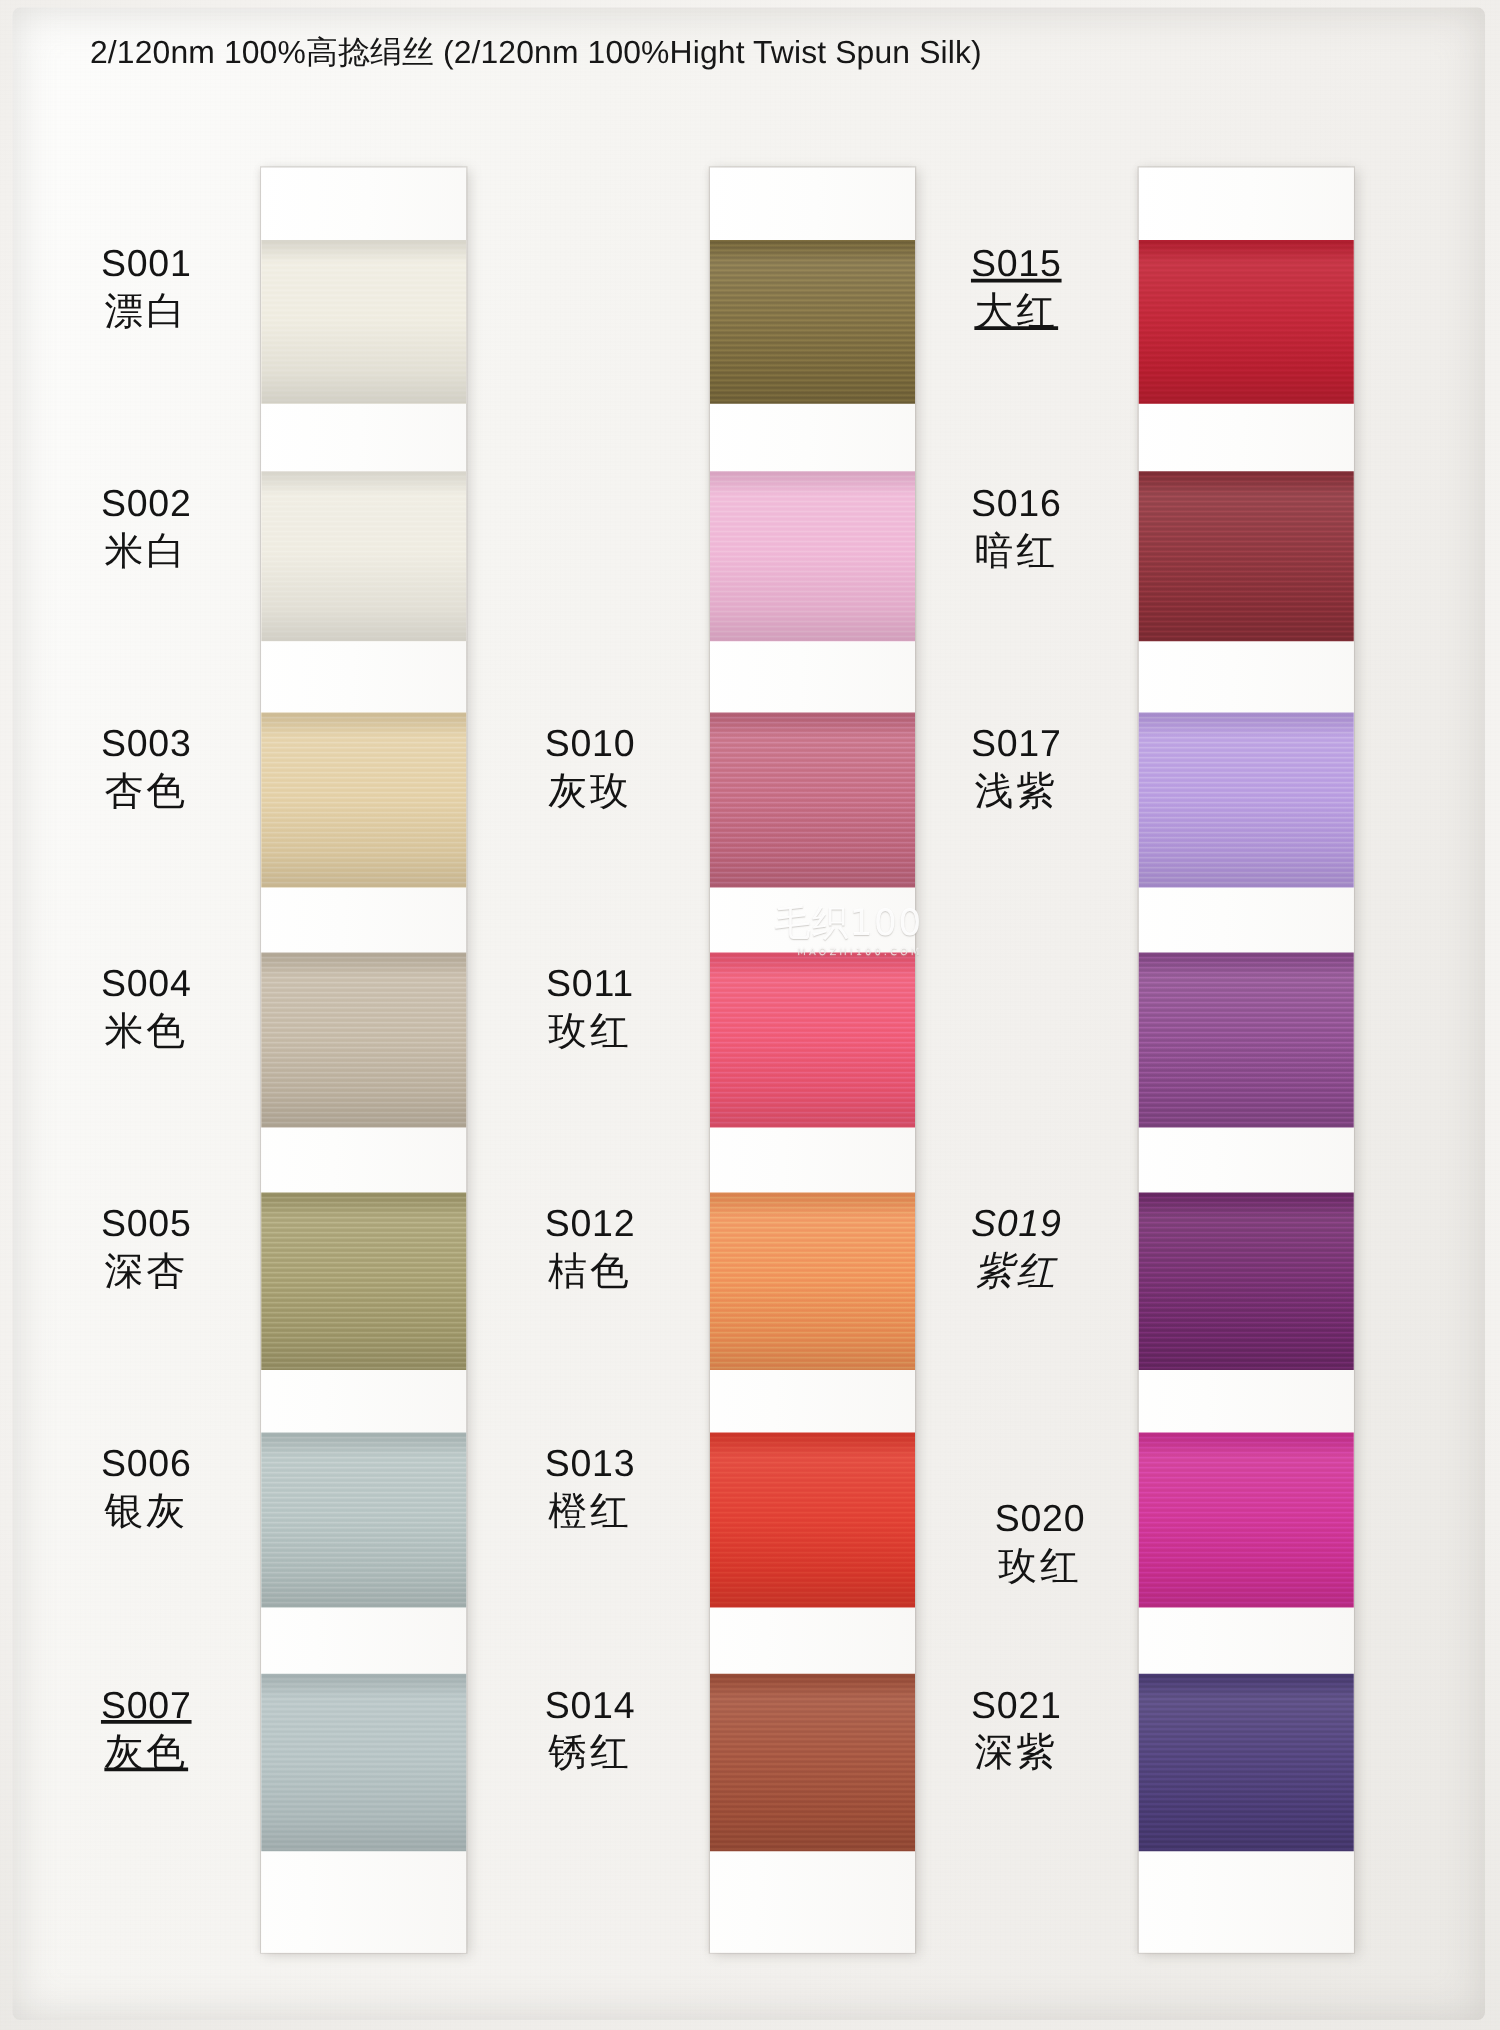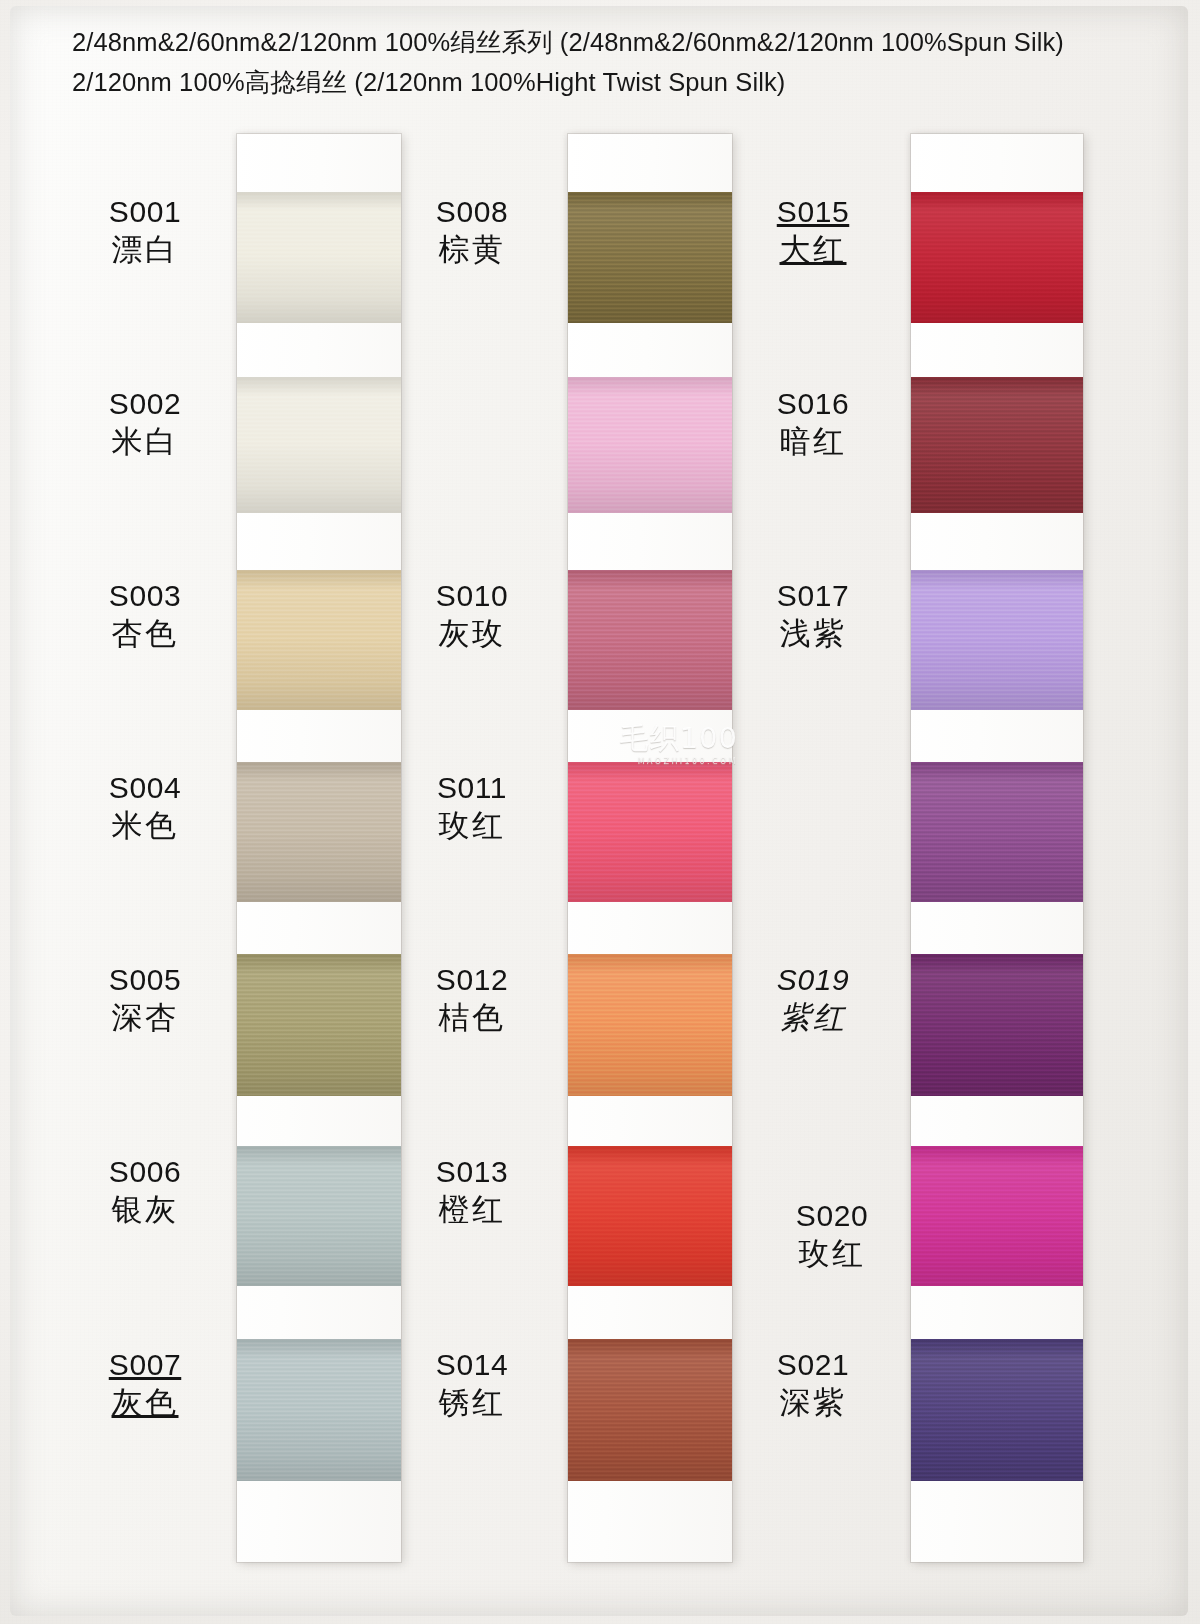--- a/index.html
+++ b/index.html
@@ -57,21 +57,21 @@
     letter-spacing: .1px;
     white-space: nowrap;
     font-weight: 400;
   }
 
   
   .column {
     position: absolute;
     top: 134px;
   }
-  #column-1 { left: 237px; }
+  #column-1 { left: 209px; }
   #column-2 { left: 568px; }
   #column-3 { left: 911px; }
 
   .strip {
     position: relative;
     width: 164px;
     height: 1428px;
     background: linear-gradient(92deg,#ffffff 0%,#fdfdfc 40%,#f8f7f5 100%);
     box-shadow:
       0 0 0 1px rgba(175,172,166,0.38),
@@ -164,21 +164,20 @@
   }
 </style>
 </head>
 <body>
 
 <div id="card-sheet">
 
   <div id="paper-grain"></div>
 
   <div id="header">
-    <div class="title-line">2/48nm&amp;2/60nm&amp;2/120nm 100%绢丝系列 (2/48nm&amp;2/60nm&amp;2/120nm 100%Spun Silk)</div>
     <div class="title-line">2/120nm 100%高捻绢丝  (2/120nm 100%Hight Twist Spun Silk)</div>
   </div>
 
   <div class="column" id="column-1">
     <div class="strip">
         <div class="swatch" style="top: 58px; height: 131px; background: rgb(239, 236, 224);"></div>
         <div class="swatch" style="top: 243px; height: 136px; background: rgb(239, 236, 225);"></div>
         <div class="swatch" style="top: 436px; height: 140px; background: rgb(227, 207, 164);"></div>
         <div class="swatch" style="top: 628px; height: 140px; background: rgb(196, 184, 165);"></div>
         <div class="swatch" style="top: 820px; height: 142px; background: rgb(164, 156, 109);"></div>
@@ -218,24 +217,20 @@
   <div class="column" id="column-2">
     <div class="strip">
         <div class="swatch" style="top: 58px; height: 131px; background: rgb(124, 108, 62);"></div>
         <div class="swatch" style="top: 243px; height: 136px; background: rgb(239, 181, 213);"></div>
         <div class="swatch" style="top: 436px; height: 140px; background: rgb(196, 104, 127);"></div>
         <div class="swatch" style="top: 628px; height: 140px; background: rgb(239, 85, 114);"></div>
         <div class="swatch" style="top: 820px; height: 142px; background: rgb(240, 144, 85);"></div>
         <div class="swatch" style="top: 1012px; height: 140px; background: rgb(224, 57, 44);"></div>
         <div class="swatch" style="top: 1205px; height: 142px; background: rgb(162, 80, 58);"></div>
       </div>
-  <div class="label" style="top: 60px;">
-        <div class="code">S008</div>
-        <div class="name">棕黄</div>
-      </div>
       <div class="label" style="top: 444px;">
         <div class="code">S010</div>
         <div class="name">灰玫</div>
       </div>
       <div class="label" style="top: 636px;">
         <div class="code">S011</div>
         <div class="name">玫红</div>
       </div>
       <div class="label" style="top: 828px;">
         <div class="code">S012</div>

